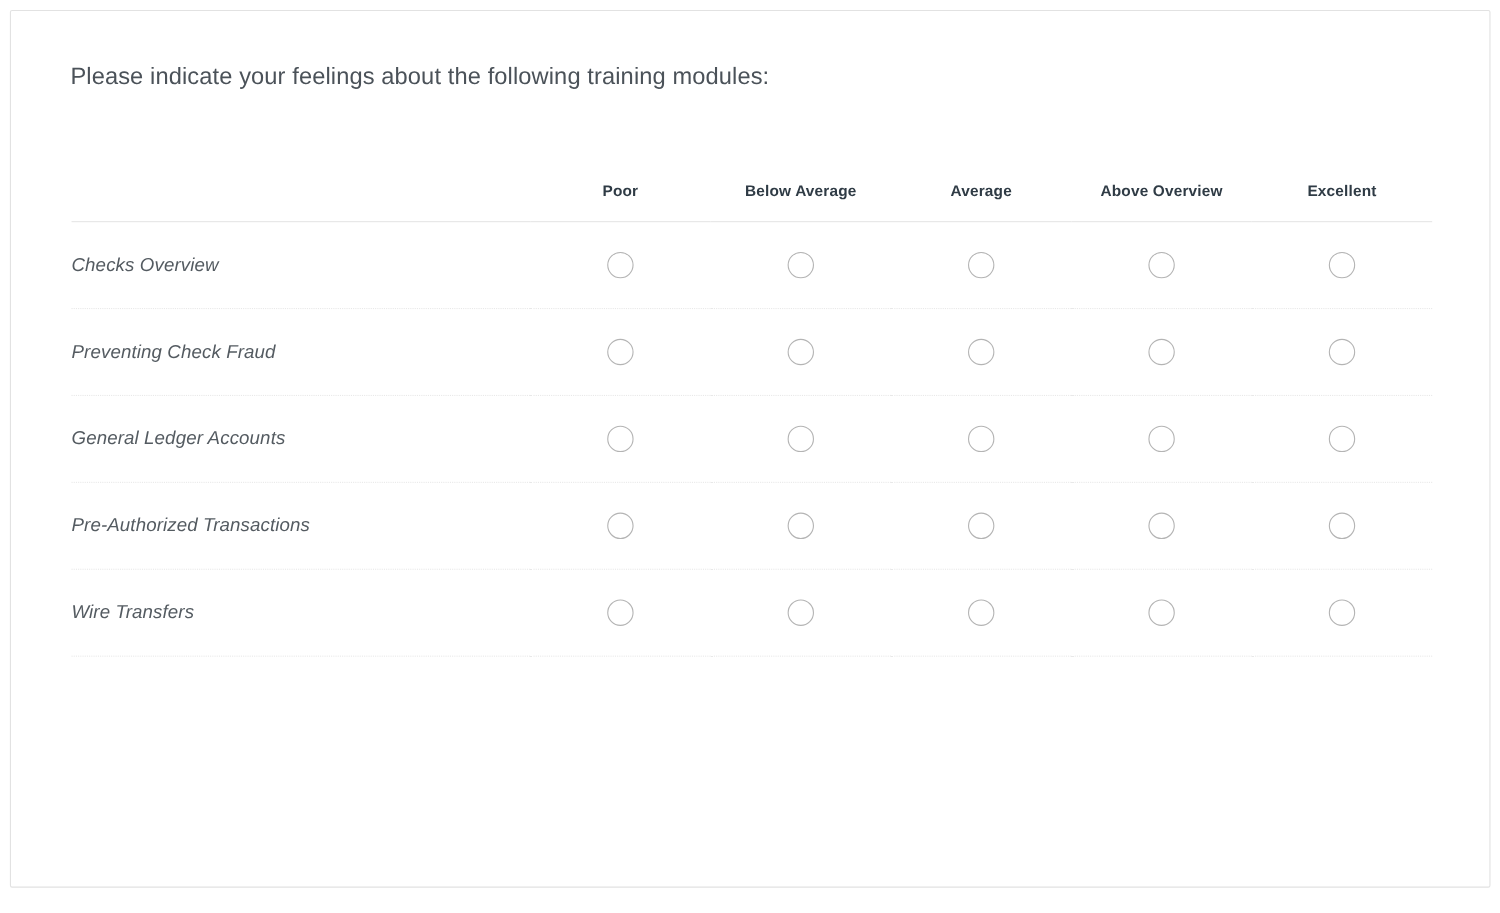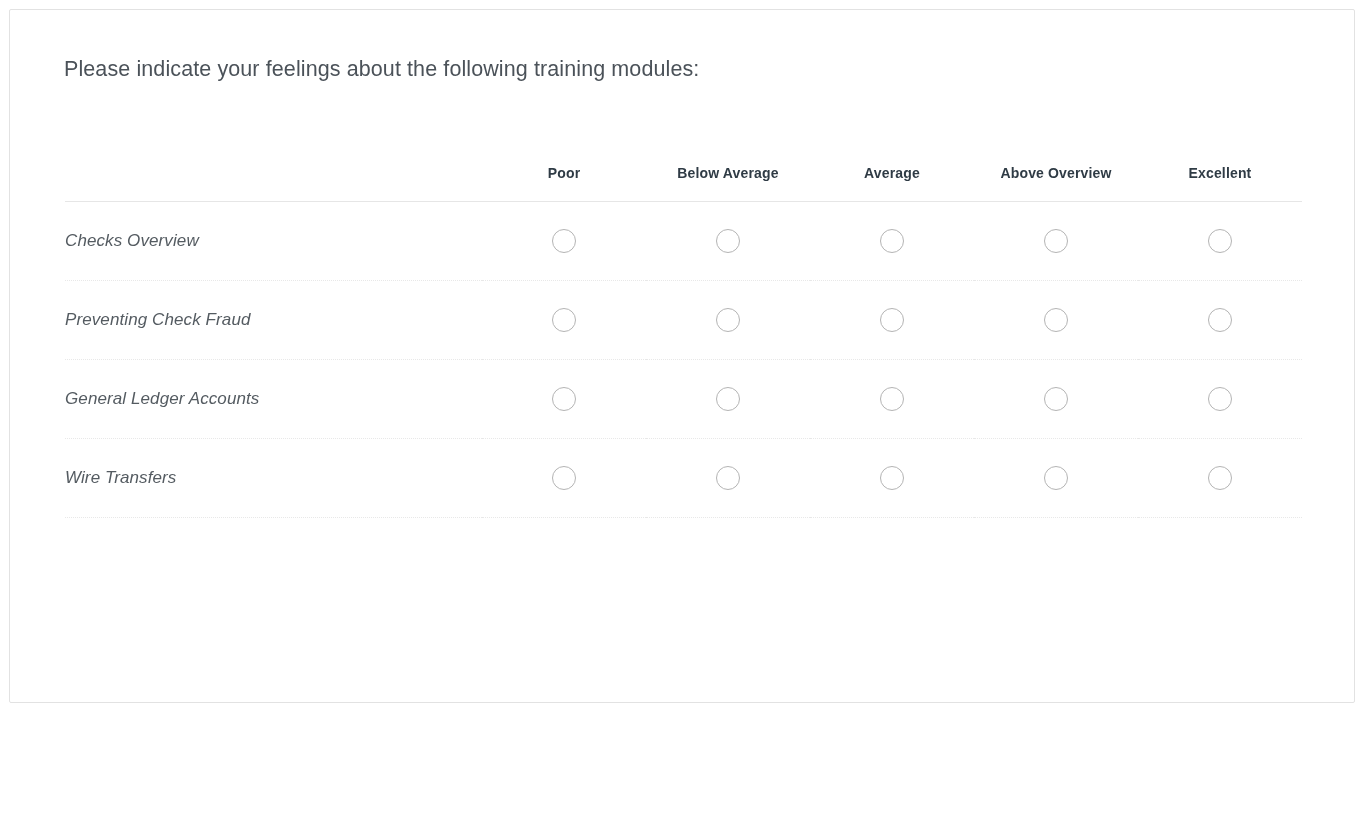--- a/index.html
+++ b/index.html
@@ -22,21 +22,21 @@
     height: 830px;
     box-sizing: border-box;
   }
 
   
   .survey-card {
     position: absolute;
     left: 9px;
     top: 9px;
     width: 1346px;
-    height: 694px;
+    height: 798px;
     box-sizing: border-box;
     background: #ffffff;
     border: 1px solid #e2e2e2;
     border-radius: 2px;
   }
 
   .question-heading {
     position: absolute;
     left: 54px;
     top: 47px;
@@ -220,20 +220,28 @@
 
         <tr>
           <td class="row-label">General Ledger Accounts</td>
           <td class="opt-cell"><span class="radio"></span></td>
           <td class="opt-cell"><span class="radio"></span></td>
           <td class="opt-cell"><span class="radio"></span></td>
           <td class="opt-cell"><span class="radio"></span></td>
           <td class="opt-cell"><span class="radio"></span></td>
         </tr>
 
+        <tr>
+          <td class="row-label">Pre-Authorized Transactions</td>
+          <td class="opt-cell"><span class="radio"></span></td>
+          <td class="opt-cell"><span class="radio"></span></td>
+          <td class="opt-cell"><span class="radio"></span></td>
+          <td class="opt-cell"><span class="radio"></span></td>
+          <td class="opt-cell"><span class="radio"></span></td>
+        </tr>
 
         <tr>
           <td class="row-label">Wire Transfers</td>
           <td class="opt-cell"><span class="radio"></span></td>
           <td class="opt-cell"><span class="radio"></span></td>
           <td class="opt-cell"><span class="radio"></span></td>
           <td class="opt-cell"><span class="radio"></span></td>
           <td class="opt-cell"><span class="radio"></span></td>
         </tr>
 

